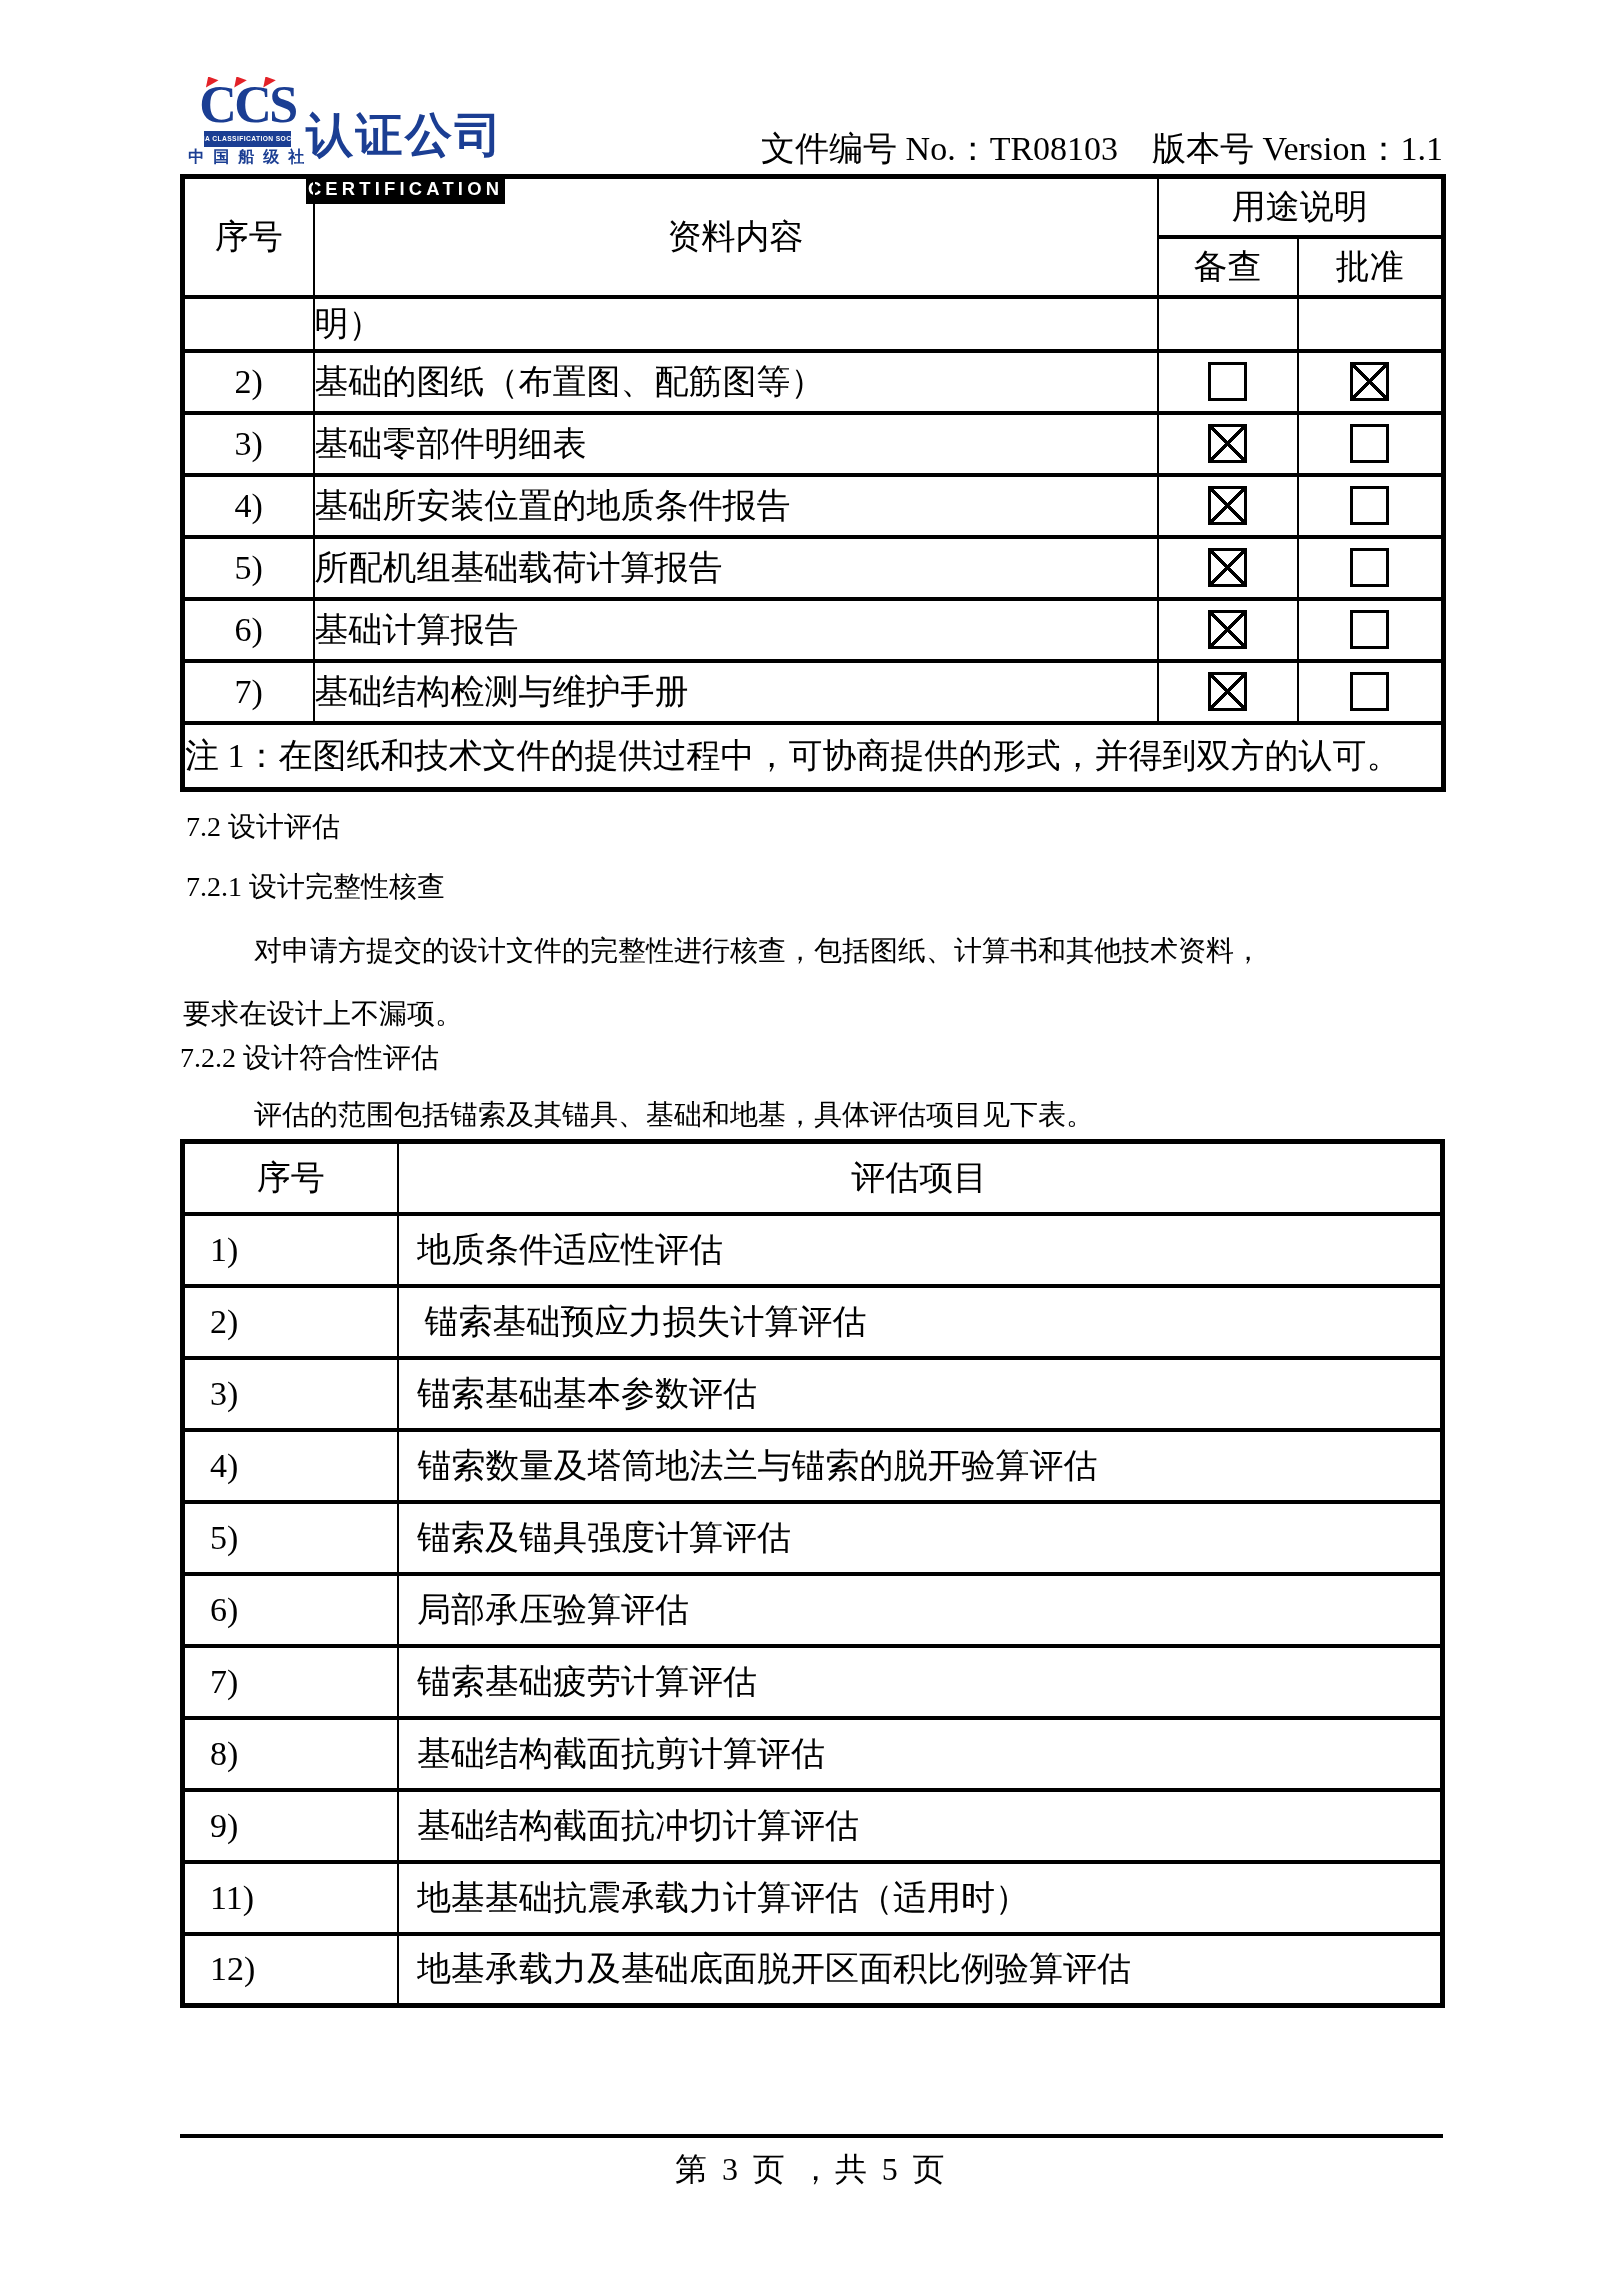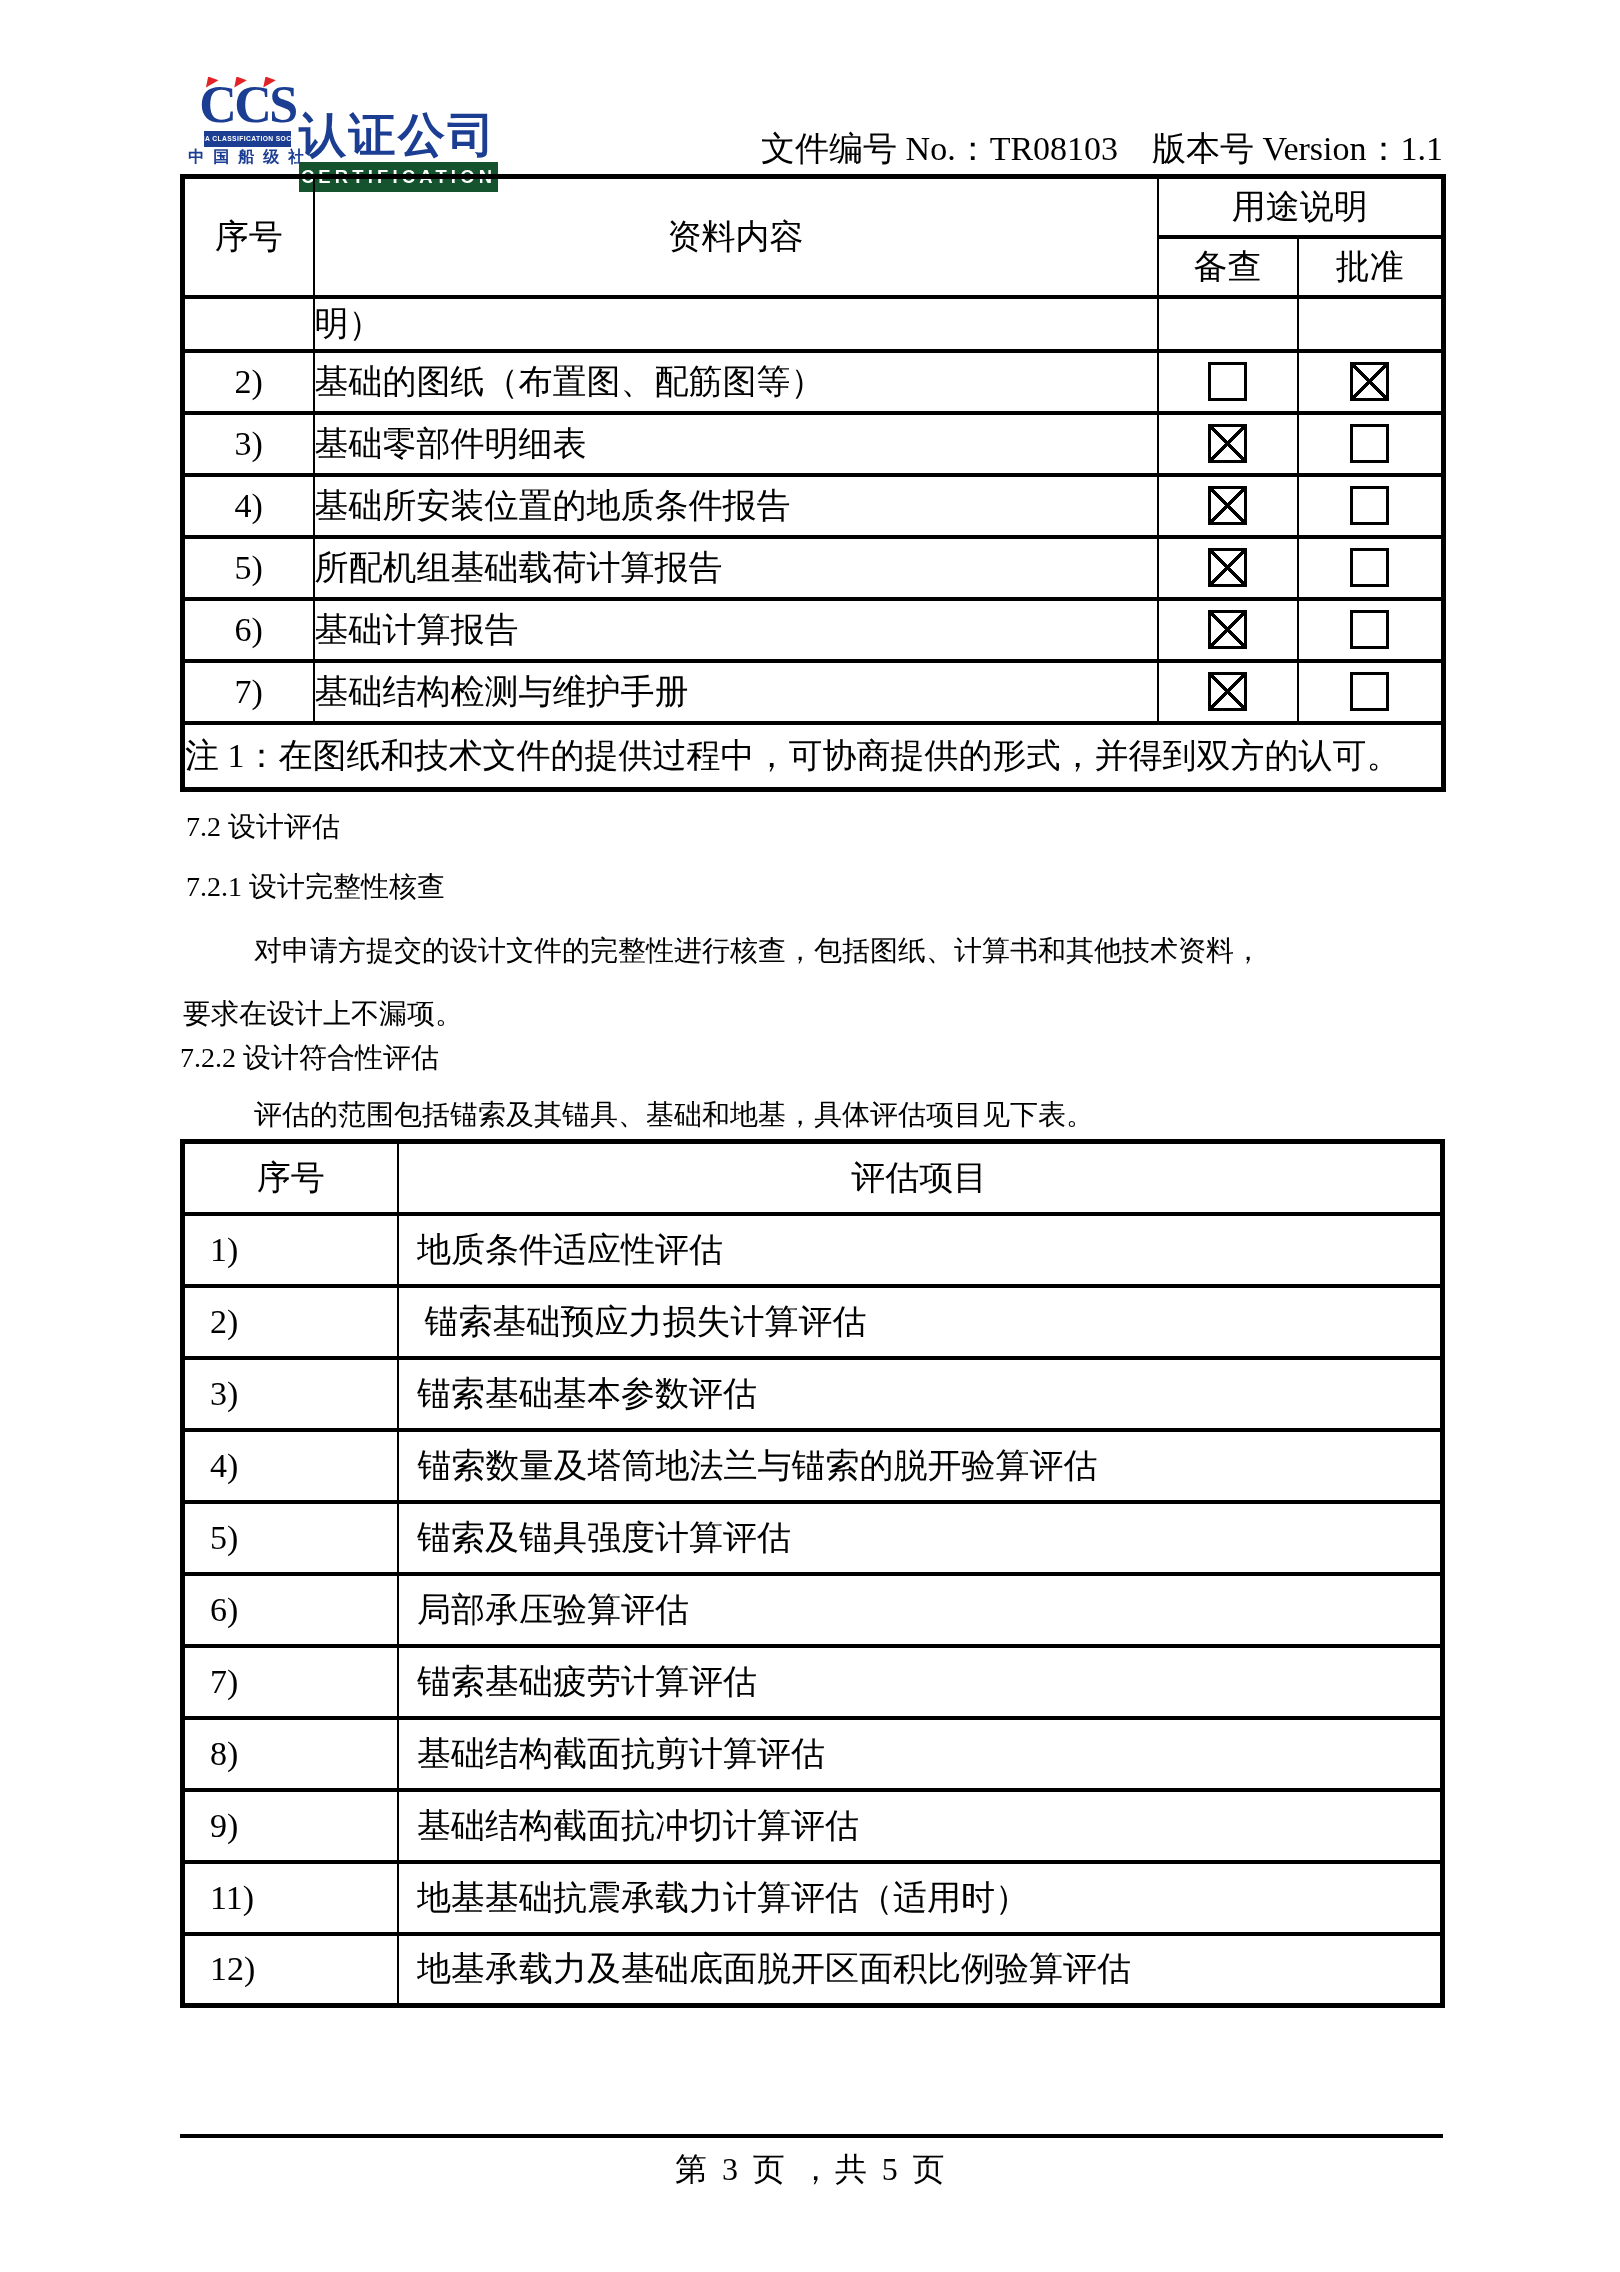--- a/index.html
+++ b/index.html
@@ -6,41 +6,41 @@
   .page{
     position:relative;
     width:1621px;height:2273px;
     background:#ffffff;
     margin:0 auto;
     font-family:"Liberation Serif","DejaVu Serif",serif;
     color:#000;
     overflow:hidden;
   }
   
-  .logo{position:absolute;left:204px;top:80px;display:flex;align-items:flex-start;gap:8px;}
+  .logo{position:absolute;left:204px;top:80px;display:flex;align-items:flex-start;gap:15px;}
   .logo-left{width:87px;display:flex;flex-direction:column;align-items:center;}
   .ccs-word{
     position:relative;
     font-family:"Liberation Serif","DejaVu Serif",serif;
     font-weight:bold;font-size:52px;line-height:49px;letter-spacing:-2.5px;
     color:#1b3e93;
   }
   .flag{position:absolute;width:12.6px;height:11px;background:#e32228;
         clip-path:polygon(0 100%,18% 0,100% 32%);}
   .flag.f1{left:6.7px;top:-3.4px;}
   .flag.f2{left:35px;top:-3.4px;}
   .flag.f3{left:64px;top:-3.4px;}
   .soc-bar{width:87px;height:16px;background:#1b3e93;color:#fff;
     font-family:"Liberation Sans","DejaVu Sans",sans-serif;font-weight:bold;
     font-size:6.7px;letter-spacing:0.4px;display:flex;align-items:center;justify-content:center;
     margin-top:1.7px;white-space:nowrap;}
   .soc-cn{font-size:16px;font-weight:bold;color:#1b3e93;letter-spacing:2.5px;margin-top:0.8px;white-space:nowrap;}
   .logo-right{display:flex;flex-direction:column;}
   .cert-cn{font-size:47px;line-height:49px;font-weight:bold;color:#1b3e93;letter-spacing:2.5px;white-space:nowrap;margin-top:31px;}
-  .cert-bar{width:199px;height:30px;background:#14532d;color:#fff;margin-top:2px;
+  .cert-bar{width:199px;height:30px;background:#000000;color:#fff;margin-top:14px;
     font-family:"Liberation Sans","DejaVu Sans",sans-serif;font-weight:bold;
     font-size:18.4px;letter-spacing:4.2px;display:flex;align-items:center;justify-content:center;white-space:nowrap;}
   .doc-line{position:absolute;top:126px;right:178px;font-size:34px;white-space:nowrap;}
 
   
   table{border-collapse:collapse;table-layout:fixed;}
   .t1{position:absolute;left:180px;top:174px;border:5.9px solid #000;}
   .t2{position:absolute;left:180px;top:1139px;border:5.9px solid #000;}
   .t1 td,.t1 th,.t2 td,.t2 th{
     border:2.5px solid #000;border-top-width:4.2px;border-bottom-width:4.2px;

